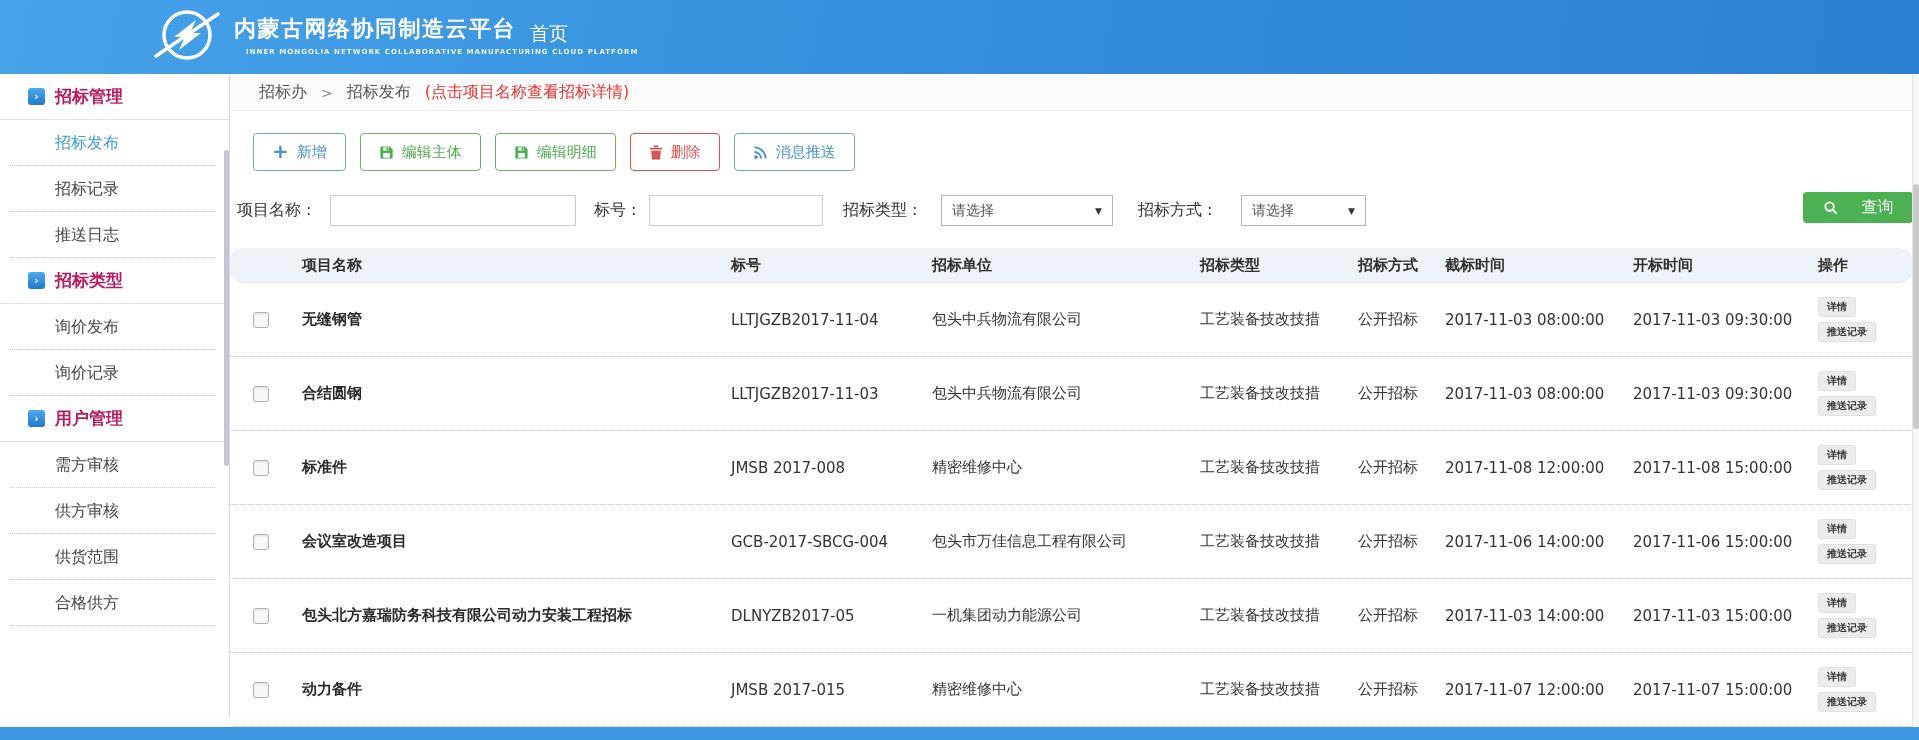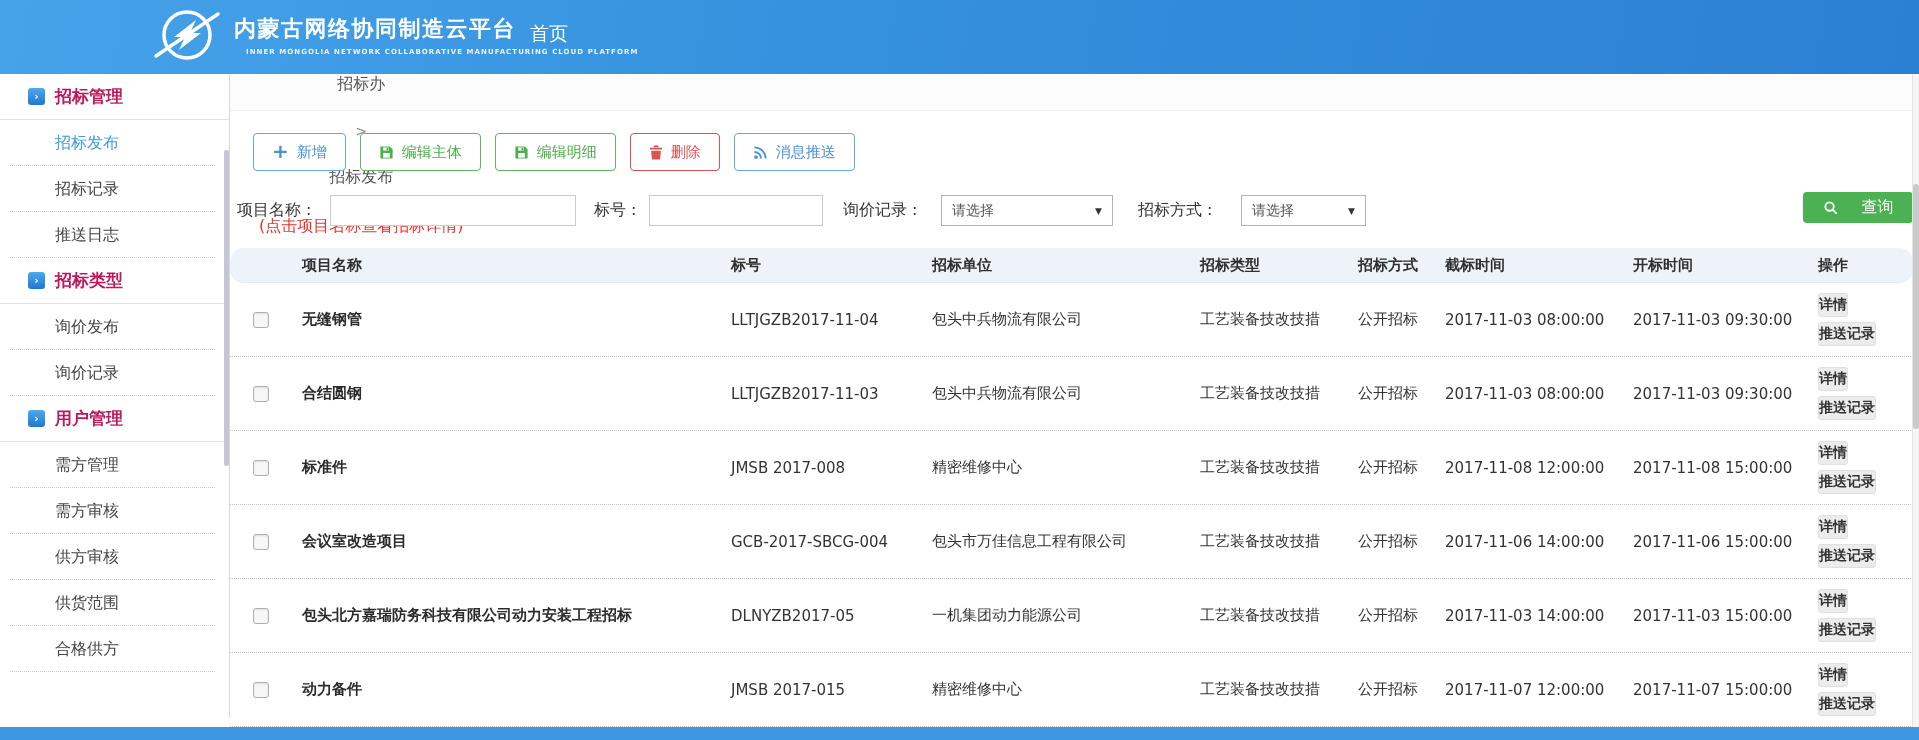--- a/index.html
+++ b/index.html
@@ -28,21 +28,21 @@
   .side-item.active .s-label { color:#3f9bdb; }
   .side-item::after { content:""; position:absolute; left:10px; right:14px; bottom:0;
                       border-bottom:1px dotted #c9c9c9; }
   .side-thumb { position:absolute; left:224px; top:76px; width:5px; height:316px;
                 background:#c6c5d8; border-radius:2px; }
 
   
   .crumbbar { position:absolute; left:230px; top:74px; width:1682px; height:37px; background:#fcfcfc;
               border-bottom:1px solid #ededed; }
   .crumbs { position:absolute; left:259px; top:74px; height:37px; display:flex; align-items:center;
-            gap:28px; font-size:16px; color:#555;flex-direction:column; }
+            gap:14px; font-size:16px; color:#555; }
   .crumb-sep { color:#888; font-size:14px; }
   .crumb-note { color:#e8322e; }
 
   
   .toolbar { position:absolute; left:253px; top:133px; display:flex; gap:14px; }
   .tbtn { height:38px; display:flex; align-items:center; gap:8px; padding:0 18px; background:#fff;
           border-radius:4px; font-size:15px; cursor:pointer; }
   .tbtn.blue  { border:1px solid #6ba6e2; color:#4a90d9; }
   .tbtn.green { border:1px solid #67b168; color:#4cae4c; }
   .tbtn.red   { border:1px solid #d9534f; color:#d9534f; }
@@ -64,22 +64,22 @@
   
   .grid-cols { display:grid; grid-template-columns:72px 429px 201px 268px 158px 87px 188px 185px 95px; }
   .table { position:absolute; left:230px; top:248px; width:1683px; }
   .thead { height:35px; background:#edf3f9; align-items:center; font-weight:bold; font-size:15px;
            color:#2f2f2f; border-bottom:1px solid #e2e9f0;border-radius:14px; }
   .trow { height:74px; align-items:center; font-size:15px; color:#333; border-bottom:1px dotted #c6c6c6; }
   .cell-name { font-weight:bold; color:#2b2b2b; cursor:pointer; }
   .checkbox { width:16px; height:16px; margin-left:23px; border:1px solid #b0b0b0; border-radius:3px;
               background:#f7f7f7; box-shadow:inset 0 1px 2px rgba(0,0,0,.10); cursor:pointer; display:block; }
   .ops { display:flex; flex-direction:column; align-items:flex-start; gap:5px; }
-  .chip { padding:2px 0; background:#ececec; border:1px solid #e0e0e0; border-radius:3px;
-          font-size:14px; font-weight:bold; color:#333; cursor:pointer; white-space:nowrap; }
+  .chip { padding:2px 8px; background:#ececec; border:1px solid #e0e0e0; border-radius:3px;
+          font-size:10px; font-weight:bold; color:#333; cursor:pointer; white-space:nowrap; }
 
   
   .footer-bar { position:absolute; left:0; bottom:0; width:1919px; height:13px; background:#3d97e2; }
   .v-scroll { position:absolute; right:0; top:74px; width:7px; height:653px; background:#f5f5f5;
               border-left:1px solid #e4e4e4; }
   .v-thumb { position:absolute; left:0; top:110px; width:6px; height:245px; background:#cacaca;
              border-radius:3px; }
 </style>
 </head>
 <body>
@@ -124,23 +124,20 @@
       <span class="s-label">询价发布</span>
     </div>
         <div class="side-row side-item">
       <span class="s-label">询价记录</span>
     </div>
         <div class="side-row side-head">
       <span class="sq-ico">›</span>
       <span class="s-label">用户管理</span>
     </div>
         <div class="side-row side-item">
-      <span class="s-label">需方管理</span>
-    </div>
-        <div class="side-row side-item">
       <span class="s-label">需方审核</span>
     </div>
         <div class="side-row side-item">
       <span class="s-label">供方审核</span>
     </div>
         <div class="side-row side-item">
       <span class="s-label">供货范围</span>
     </div>
         <div class="side-row side-item">
       <span class="s-label">合格供方</span>
@@ -195,21 +192,21 @@
         <path d="M1.5 2.5 a12 12 0 0 1 12 12" stroke="#4a90d9" stroke-width="2" fill="none"></path>
       </svg>
       <span>消息推送</span>
     </div>
   </div>
 
   <div class="f-label" style="left:237px">项目名称 :</div>
   <input class="f-input" style="left: 330px; width: 246px;" value="">
   <div class="f-label" style="left:594px">标号 :</div>
   <input class="f-input" style="left: 649px; width: 174px;" value="">
-  <div class="f-label" style="left:843px">询价记录 :</div>
+  <div class="f-label" style="left:843px">招标类型 :</div>
   <div class="f-select" style="left:941px;width:172px">
     <span>请选择</span>
     <span class="arr">▼</span>
   </div>
   <div class="f-label" style="left:1138px">招标方式 :</div>
   <div class="f-select" style="left:1241px;width:125px">
     <span>请选择</span>
     <span class="arr">▼</span>
   </div>
   <button class="search-btn">

